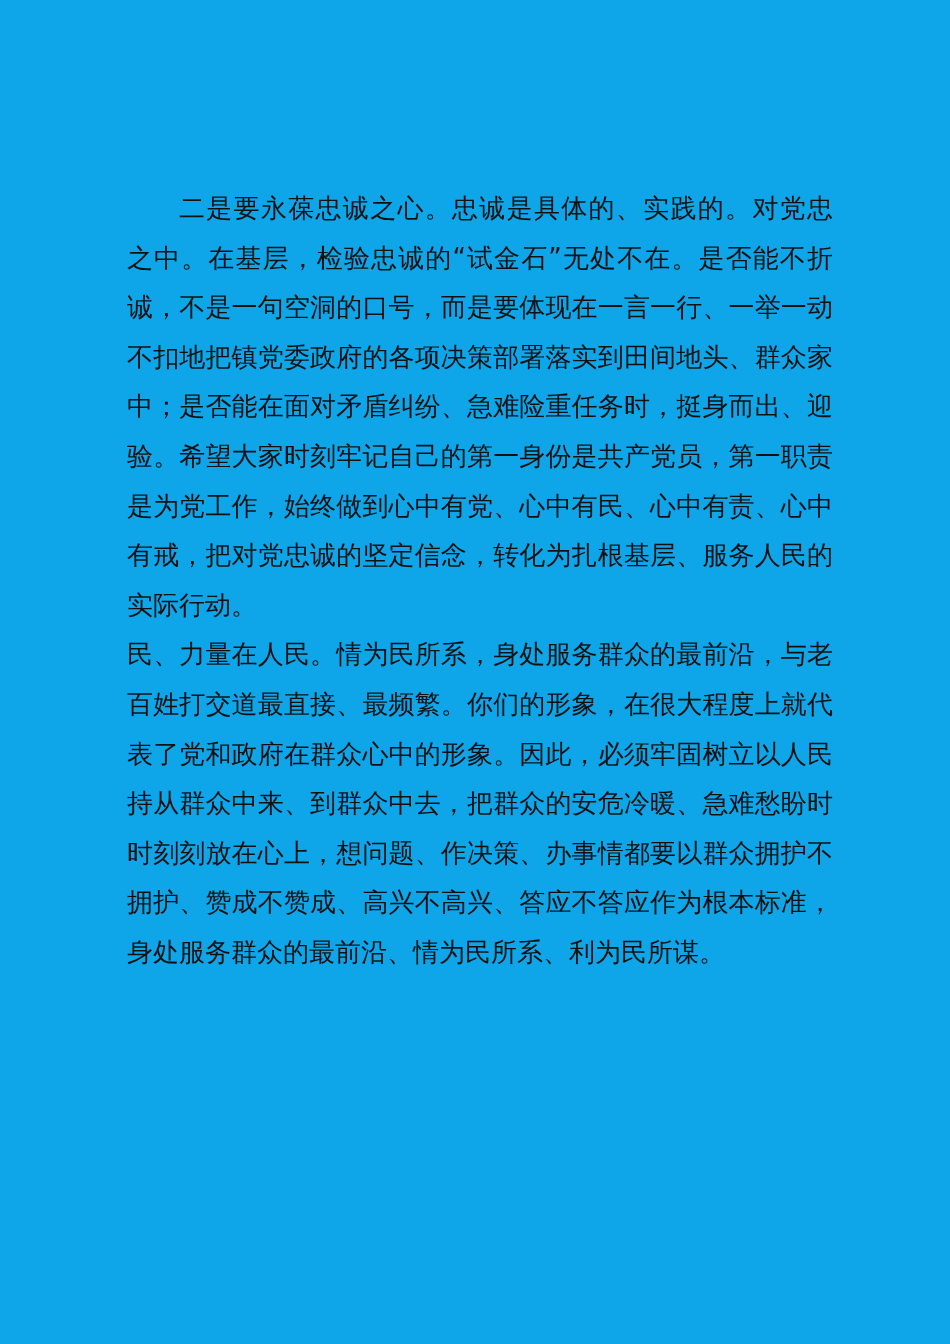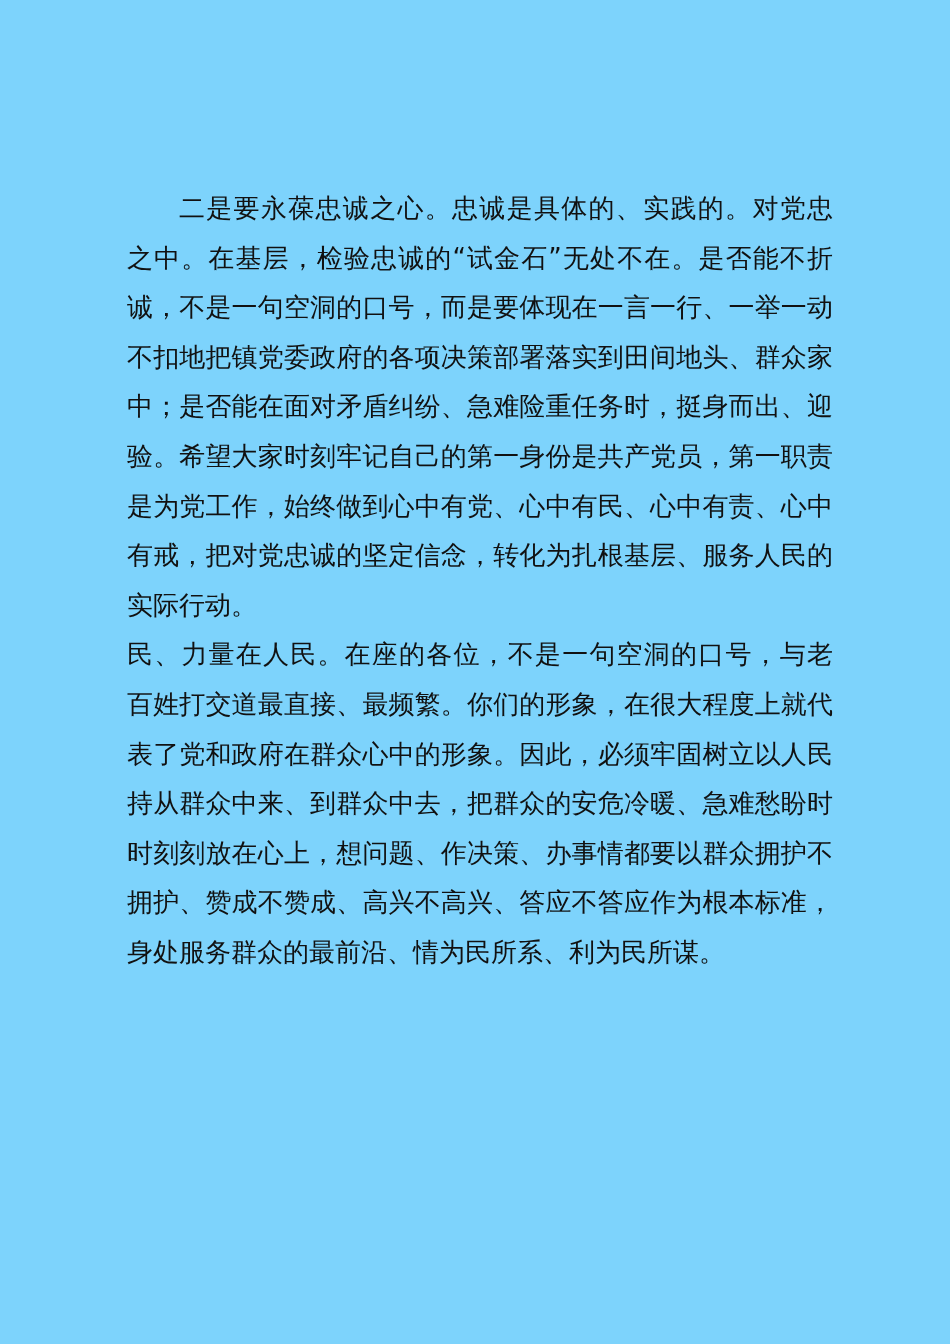--- a/index.html
+++ b/index.html
@@ -1,17 +1,17 @@
 <!DOCTYPE html>
 <html><head>
 <meta charset="utf-8">
 <style>
   html, body { margin: 0; padding: 0; background: #ffffff; }
   body { width: 950px; height: 1344px; position: relative; overflow: hidden; }
-  .page { position: absolute; left: 0; top: 0; width: 950px; height: 1344px; background: #7dd3fc; }
+  .page { position: absolute; left: 0; top: 0; width: 950px; height: 1344px; background: #0ea5e9; }
   .content { position: absolute; left: 127px; top: 184px; width: 706px; }
   .line {
     font-family: "DejaVu Sans", "Liberation Sans", sans-serif;
     font-size: 26px;
     line-height: 49.6px;
     height: 49.6px;
     color: #111111;
     white-space: nowrap;
     text-align: justify;
     text-align-last: justify;
@@ -32,21 +32,21 @@
       <div class="line">诚，不是一句空洞的口号，而是要体现在一言一行、一举一动</div>
       <div class="line">不扣地把镇党委政府的各项决策部署落实到田间地头、群众家</div>
       <div class="line">中；是否能在面对矛盾纠纷、急难险重任务时，挺身而出、迎</div>
       <div class="line">验。希望大家时刻牢记自己的第一身份是共产党员，第一职责</div>
       <div class="line">是为党工作，始终做到心中有党、心中有民、心中有责、心中</div>
       <div class="line">有戒，把对党忠诚的坚定信念，转化为扎根基层、服务人民的</div>
       <div class="line last">实际行动。</div>
     </div>
 
     <div>
-      <div class="line">民、力量在人民。在座的各位，不是一句空洞的口号，与老</div>
+      <div class="line">民、力量在人民。情为民所系，身处服务群众的最前沿，与老</div>
       <div class="line">百姓打交道最直接、最频繁。你们的形象，在很大程度上就代</div>
       <div class="line">表了党和政府在群众心中的形象。因此，必须牢固树立以人民</div>
       <div class="line">持从群众中来、到群众中去，把群众的安危冷暖、急难愁盼时</div>
       <div class="line">时刻刻放在心上，想问题、作决策、办事情都要以群众拥护不</div>
       <div class="line">拥护、赞成不赞成、高兴不高兴、答应不答应作为根本标准，</div>
       <div class="line last">身处服务群众的最前沿、情为民所系、利为民所谋。</div>
     </div>
 
   </div>
 </div>

